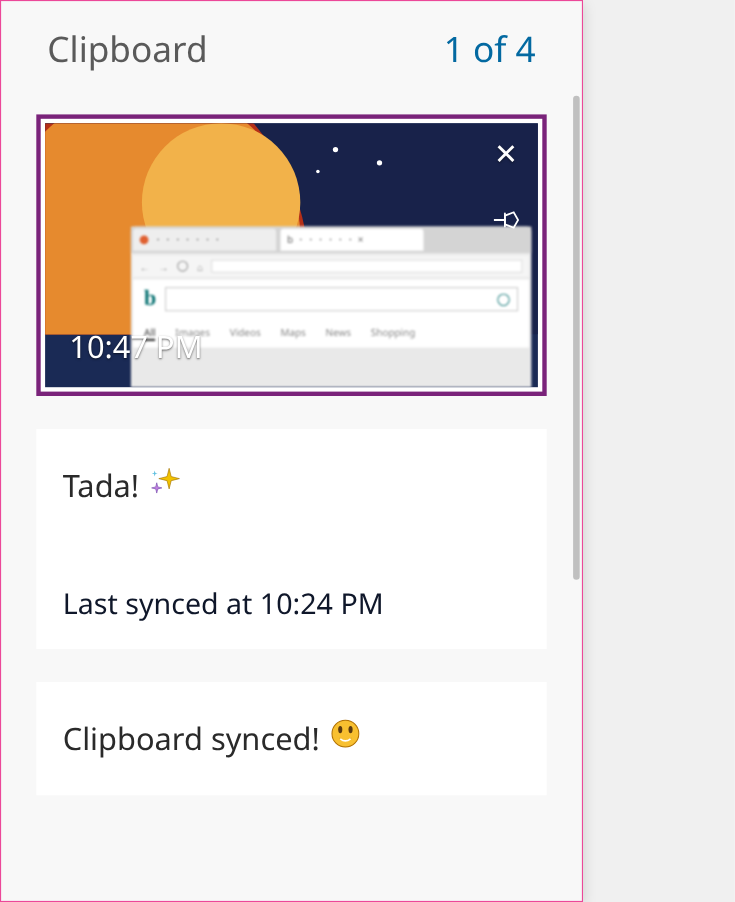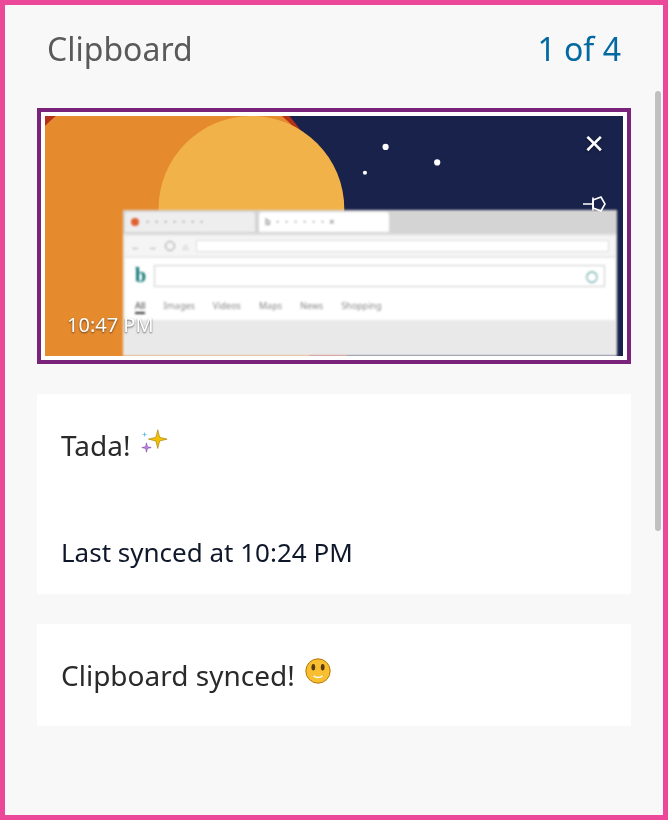--- a/index.html
+++ b/index.html
@@ -5,23 +5,23 @@
     * { margin: 0; padding: 0; box-sizing: border-box; }
     body {
       font-family: "Segoe UI", system-ui, -apple-system, sans-serif;
       background: #f0f0f0;
       width: 668px;
       height: 820px;
       overflow: hidden;
     }
     .panel {
       background: #f8f8f8;
-      width: 668px;
+      width: 530px;
       height: 820px;
-      border: 5px solid #ec4899;
+      border: 1px solid #ec4899;
       box-shadow: 0 4px 12px rgba(0,0,0,0.15);
       display: flex;
       flex-direction: column;
       position: relative;
     }
     .scrollbar {
       position: absolute;
       right: 2px;
       top: 86px;
       width: 6px;
@@ -112,21 +112,21 @@
     .bing-b{font-family:Georgia,serif;font-size:20px;color:#0a7373;font-weight:bold;}
     .thumb-search-box{flex:1;height:22px;border:1px solid #ccc;position:relative;}
     .thumb-search-box::after{content:"◯";position:absolute;right:6px;top:2px;color:#0a7373;font-size:11px;}
     .thumb-nav{display:flex;gap:18px;font-size:9px;color:#888;margin-top:12px;}
     .thumb-nav span:first-child{color:#333;border-bottom:2px solid #333;}
     .timestamp {
       position: absolute;
       left: 22px;
       bottom: 18px;
       color: #fff;
-      font-size: 20px;
+      font-size: 28px;
       font-weight: 400;
       text-shadow: 0 1px 2px rgba(0,0,0,0.6);
     }
     .close-x {
       position: absolute;
       right: 18px;
       top: 14px;
       color: #fff;
       font-size: 26px;
       cursor: pointer;

